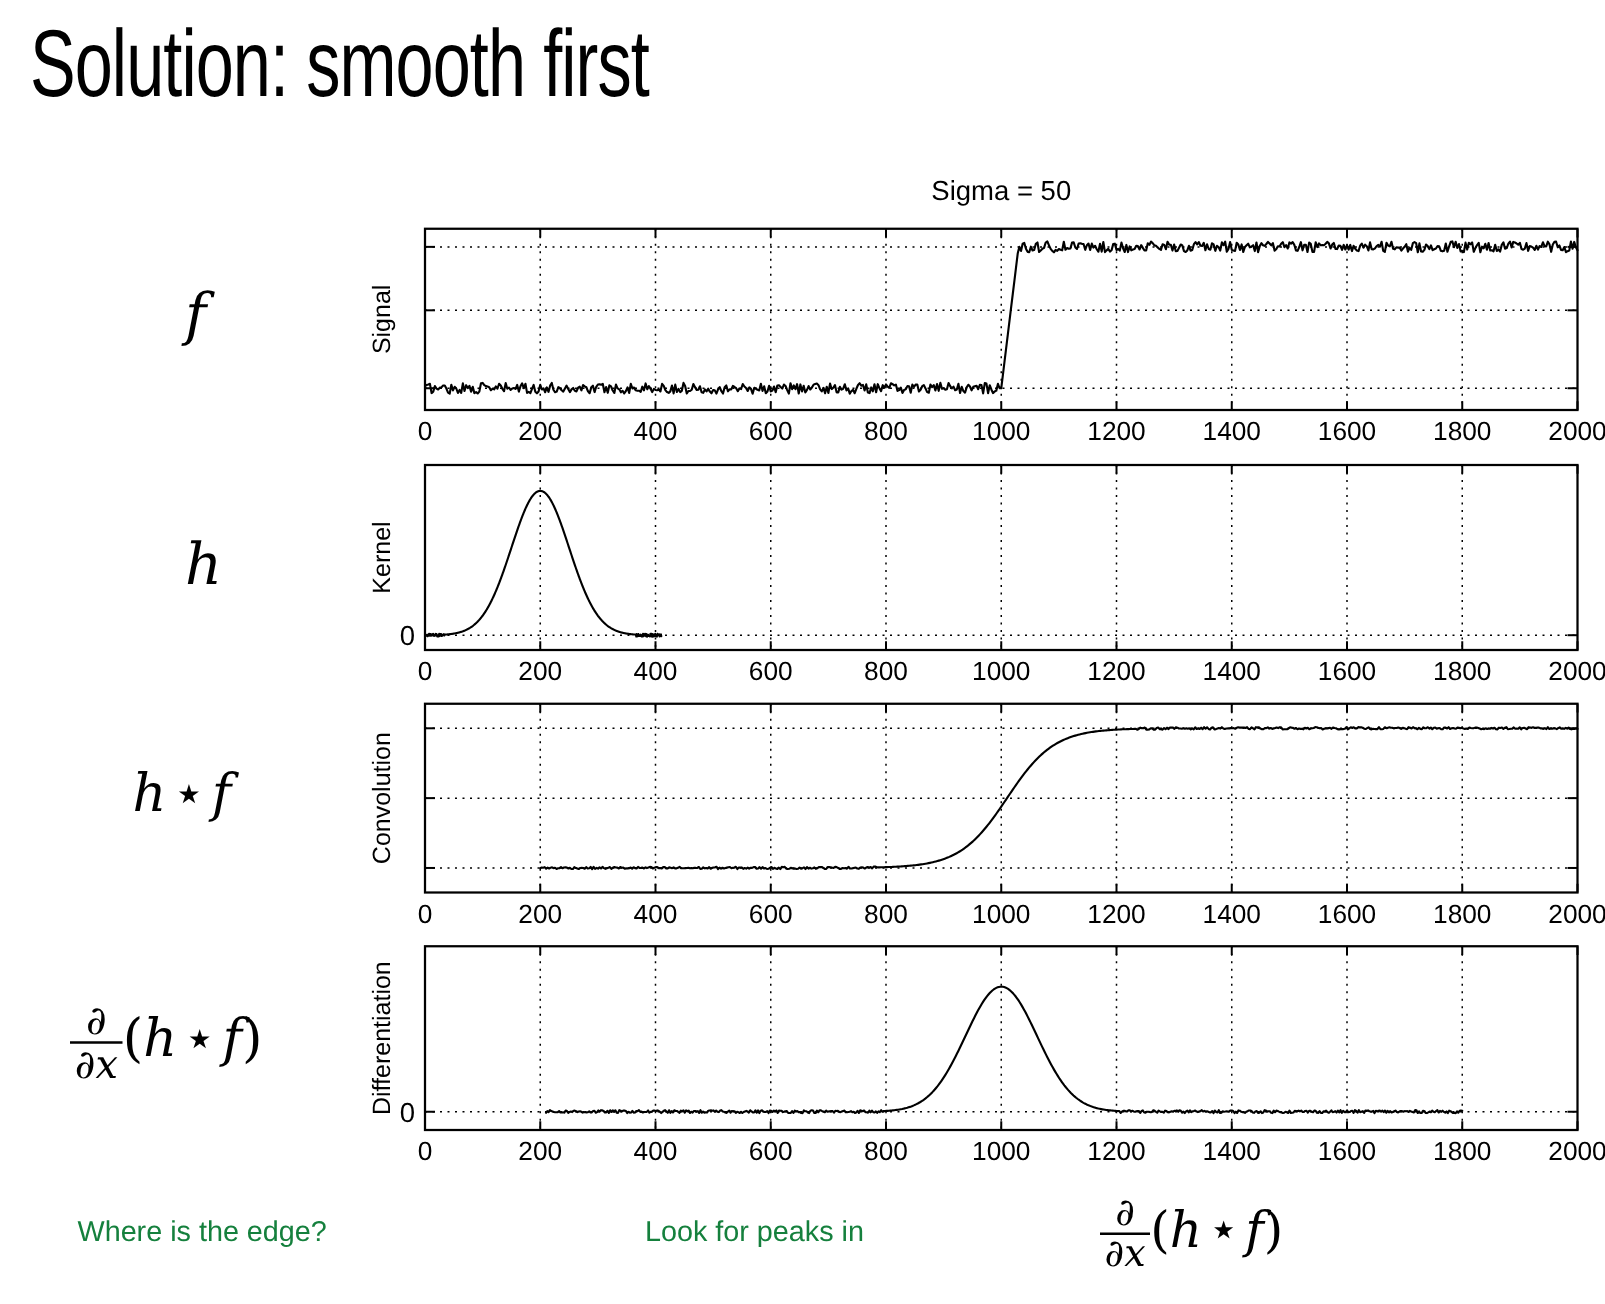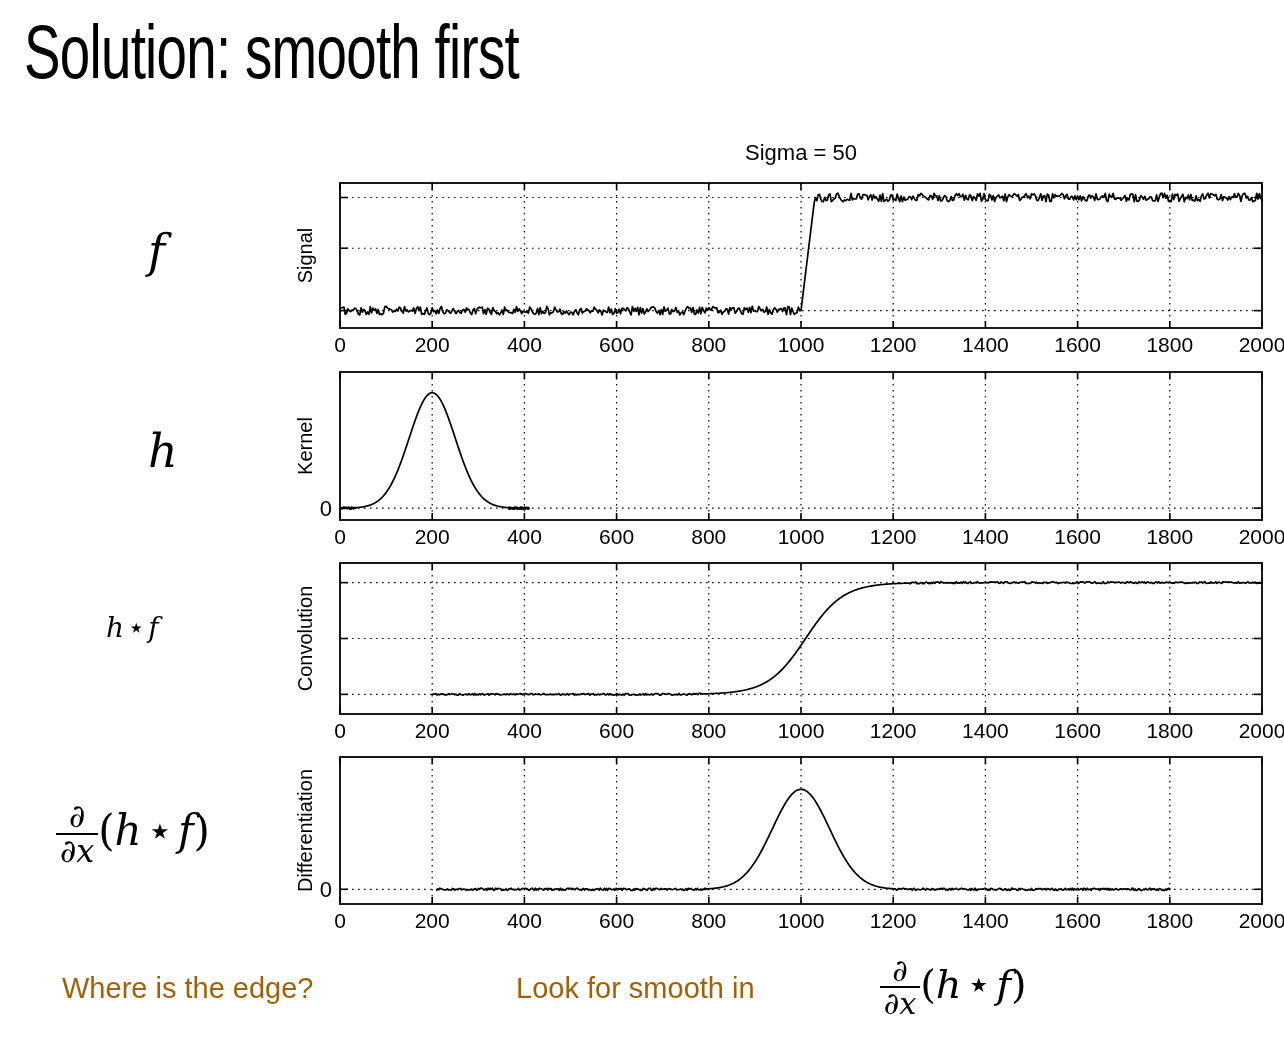--- a/index.html
+++ b/index.html
@@ -45,37 +45,37 @@
     vertical-align:-0.52em;
     text-align:center;
     line-height:1.02;
     font-size:0.76em;
   }
   .frac .num{ display:block; padding:0 .12em; }
   .frac .den{ display:block; border-top:2px solid #000; padding:0 .12em; }
 
   #label-f   { left:148px; top:228px;  font-size:46px; }
   #label-h   { left:148px; top:428px;  font-size:46px; }
-  #label-hf  { left:106px; top:614px;  font-size:28px; }
+  #label-hf  { left:106px; top:614px;  font-size:42px; }
   #label-dhf { left:56px;  top:800px;  font-size:42px; }
 
   
   #chart-block{
     position:absolute;
     left:0; top:0;
     width:1135px; height:950px;
   }
   #chart-svg{ display:block; }
 
   
   .caption{
     position:absolute;
     font-family:"Liberation Sans", sans-serif;
-    font-size:29px;
-    color:#a16207;
+    font-size:23px;
+    color:#15803d;
     white-space:nowrap;
   }
   #caption-left  { left:62px;  top:972px; }
   #caption-mid   { left:516px; top:972px; }
   #caption-math  {
     position:absolute; left:880px; top:955px;
     font-family:"DejaVu Serif","Liberation Serif",serif;
     font-style:italic; font-size:40px; white-space:nowrap; line-height:1;
   }
 </style>
@@ -319,21 +319,21 @@
           <text x="1169.8000000000002" y="928" text-anchor="middle" font-family="&quot;Liberation Sans&quot;, sans-serif" font-size="21" fill="#000000">1800</text>
           <text x="1262" y="928" text-anchor="middle" font-family="&quot;Liberation Sans&quot;, sans-serif" font-size="21" fill="#000000">2000</text>
           <text x="332" y="897.3" text-anchor="end" font-family="&quot;Liberation Sans&quot;, sans-serif" font-size="22" fill="#000000">0</text>
           <text x="0" y="0" text-anchor="middle" font-family="&quot;Liberation Sans&quot;, sans-serif" font-size="20" fill="#000000" transform="translate(312,830.5) rotate(-90)">Differentiation</text>
           <polyline points="436.81,890.21 437.86,888.86 438.90,889.69 439.95,888.14 441.00,888.87 442.05,889.18 443.09,889.54 444.14,889.83 445.19,889.79 446.23,889.72 447.28,888.90 448.33,889.92 449.38,890.02 450.42,889.89 451.47,890.06 452.52,888.40 453.56,888.87 454.61,890.31 455.66,889.56 456.71,889.20 457.75,889.68 458.80,888.55 459.85,888.53 460.89,888.92 461.94,889.71 462.99,889.15 464.04,889.07 465.08,889.39 466.13,890.06 467.18,889.85 468.22,889.70 469.27,889.86 470.32,889.81 471.37,889.05 472.41,890.03 473.46,889.87 474.51,888.83 475.55,888.58 476.60,890.20 477.65,889.68 478.70,888.38 479.74,889.29 480.79,888.15 481.84,888.32 482.88,888.77 483.93,890.01 484.98,889.88 486.03,888.61 487.07,890.35 488.12,888.21 489.17,889.60 490.21,888.22 491.26,889.47 492.31,888.23 493.35,890.17 494.40,890.29 495.45,888.17 496.50,888.60 497.54,889.16 498.59,888.46 499.64,888.52 500.68,888.74 501.73,890.43 502.78,889.53 503.83,890.16 504.87,890.00 505.92,888.76 506.97,890.16 508.01,889.98 509.06,888.76 510.11,888.96 511.16,888.16 512.20,889.46 513.25,889.34 514.30,889.99 515.34,889.55 516.39,889.58 517.44,889.52 518.49,888.39 519.53,890.14 520.58,889.51 521.63,889.30 522.67,888.38 523.72,888.52 524.77,888.83 525.82,888.34 526.86,888.70 527.91,889.44 528.96,890.45 530.00,889.53 531.05,888.66 532.10,888.16 533.15,889.27 534.19,890.24 535.24,888.22 536.29,890.22 537.33,888.84 538.38,889.92 539.43,888.23 540.48,888.77 541.52,888.77 542.57,889.56 543.62,890.22 544.66,888.53 545.71,889.14 546.76,888.31 547.81,890.15 548.85,888.32 549.90,888.99 550.95,888.51 551.99,890.37 553.04,889.42 554.09,890.03 555.14,888.81 556.18,888.79 557.23,889.42 558.28,888.85 559.32,890.34 560.37,888.18 561.42,890.17 562.47,889.22 563.51,890.14 564.56,889.86 565.61,890.03 566.65,888.57 567.70,888.35 568.75,888.32 569.80,888.59 570.84,888.34 571.89,889.52 572.94,888.45 573.98,889.37 575.03,889.66 576.08,888.47 577.13,888.13 578.17,889.14 579.22,889.48 580.27,889.98 581.31,890.30 582.36,889.21 583.41,888.47 584.46,890.17 585.50,888.77 586.55,888.94 587.60,888.96 588.64,890.36 589.69,889.42 590.74,889.77 591.79,890.42 592.83,889.48 593.88,890.40 594.93,889.57 595.97,889.13 597.02,888.73 598.07,889.14 599.11,890.10 600.16,888.21 601.21,889.19 602.26,889.94 603.30,889.95 604.35,888.31 605.40,890.15 606.44,888.32 607.49,890.42 608.54,888.58 609.59,888.31 610.63,889.25 611.68,889.57 612.73,889.54 613.77,888.87 614.82,890.41 615.87,888.47 616.92,888.55 617.96,889.58 619.01,888.52 620.06,889.36 621.10,888.33 622.15,890.33 623.20,888.43 624.25,888.60 625.29,888.70 626.34,889.70 627.39,889.32 628.43,889.07 629.48,888.83 630.53,890.40 631.58,890.44 632.62,890.38 633.67,888.96 634.72,890.35 635.76,888.54 636.81,889.28 637.86,888.88 638.91,889.67 639.95,889.70 641.00,890.43 642.05,890.47 643.09,888.37 644.14,889.04 645.19,889.03 646.24,889.97 647.28,890.44 648.33,888.57 649.38,888.25 650.42,888.44 651.47,890.41 652.52,890.37 653.57,888.46 654.61,889.82 655.66,888.33 656.71,888.32 657.75,888.97 658.80,889.21 659.85,889.81 660.90,888.47 661.94,889.40 662.99,889.13 664.04,889.10 665.08,888.80 666.13,888.88 667.18,890.09 668.23,888.64 669.27,888.80 670.32,888.74 671.37,889.52 672.41,889.72 673.46,889.23 674.51,888.75 675.56,888.45 676.60,889.83 677.65,889.74 678.70,889.57 679.74,889.39 680.79,888.95 681.84,889.77 682.89,889.43 683.93,890.41 684.98,889.98 686.03,888.62 687.07,890.39 688.12,888.28 689.17,888.53 690.22,888.94 691.26,888.43 692.31,889.71 693.36,889.78 694.40,890.12 695.45,888.58 696.50,889.83 697.55,888.43 698.59,889.77 699.64,890.00 700.69,889.08 701.73,890.31 702.78,889.06 703.83,889.72 704.87,888.19 705.92,889.35 706.97,888.85 708.02,888.80 709.06,888.73 710.11,888.66 711.16,888.58 712.20,888.50 713.25,888.40 714.30,888.30 715.35,888.18 716.39,888.05 717.44,887.91 718.49,887.75 719.53,887.58 720.58,887.39 721.63,887.19 722.68,886.96 723.72,886.71 724.77,886.45 725.82,886.16 726.86,885.84 727.91,885.50 728.96,885.13 730.01,884.73 731.05,884.30 732.10,883.83 733.15,883.33 734.19,882.79 735.24,882.21 736.29,881.60 737.34,880.93 738.38,880.23 739.43,879.48 740.48,878.68 741.52,877.83 742.57,876.93 743.62,875.98 744.67,874.97 745.71,873.91 746.76,872.79 747.81,871.61 748.85,870.37 749.90,869.08 750.95,867.73 752.00,866.31 753.04,864.84 754.09,863.30 755.14,861.71 756.18,860.06 757.23,858.35 758.28,856.59 759.33,854.77 760.37,852.90 761.42,850.98 762.47,849.01 763.51,847.00 764.56,844.95 765.61,842.86 766.66,840.74 767.70,838.59 768.75,836.41 769.80,834.22 770.84,832.01 771.89,829.79 772.94,827.57 773.99,825.35 775.03,823.14 776.08,820.95 777.13,818.78 778.17,816.63 779.22,814.53 780.27,812.46 781.32,810.45 782.36,808.48 783.41,806.59 784.46,804.76 785.50,803.00 786.55,801.33 787.60,799.75 788.65,798.26 789.69,796.86 790.74,795.58 791.79,794.40 792.83,793.34 793.88,792.39 794.93,791.57 795.98,790.87 797.02,790.30 798.07,789.86 799.12,789.56 800.16,789.38 801.21,789.34 802.26,789.44 803.30,789.66 804.35,790.03 805.40,790.52 806.45,791.14 807.49,791.89 808.54,792.76 809.59,793.75 810.63,794.86 811.68,796.08 812.73,797.41 813.78,798.84 814.82,800.37 815.87,801.99 816.92,803.70 817.96,805.48 819.01,807.34 820.06,809.27 821.11,811.25 822.15,813.29 823.20,815.37 824.25,817.49 825.29,819.65 826.34,821.83 827.39,824.03 828.44,826.24 829.48,828.46 830.53,830.68 831.58,832.90 832.62,835.10 833.67,837.29 834.72,839.46 835.77,841.60 836.81,843.71 837.86,845.78 838.91,847.82 839.95,849.81 841.00,851.76 842.05,853.66 843.10,855.51 844.14,857.31 845.19,859.05 846.24,860.73 847.28,862.36 848.33,863.93 849.38,865.44 850.43,866.89 851.47,868.28 852.52,869.61 853.57,870.88 854.61,872.09 855.66,873.24 856.71,874.34 857.76,875.38 858.80,876.37 859.85,877.30 860.90,878.18 861.94,879.01 862.99,879.79 864.04,880.52 865.09,881.21 866.13,881.85 867.18,882.45 868.23,883.01 869.27,883.54 870.32,884.02 871.37,884.47 872.42,884.89 873.46,885.28 874.51,885.64 875.56,885.97 876.60,886.28 877.65,886.56 878.70,886.82 879.75,887.05 880.79,887.27 881.84,887.47 882.89,887.65 883.93,887.82 884.98,887.97 886.03,888.10 887.08,888.23 888.12,888.34 889.17,888.44 890.22,888.53 891.26,888.62 892.31,888.69 893.36,888.76 894.41,888.82 895.45,888.87 896.50,890.36 897.55,889.36 898.59,888.62 899.64,888.60 900.69,889.08 901.74,889.18 902.78,888.23 903.83,888.33 904.88,889.05 905.92,888.67 906.97,889.12 908.02,889.50 909.06,889.09 910.11,888.82 911.16,888.89 912.21,890.35 913.25,888.80 914.30,888.36 915.35,890.03 916.39,890.12 917.44,889.40 918.49,889.44 919.54,889.53 920.58,889.80 921.63,889.49 922.68,888.21 923.72,888.62 924.77,889.42 925.82,890.12 926.87,888.43 927.91,889.09 928.96,889.54 930.01,889.45 931.05,890.15 932.10,888.50 933.15,888.89 934.20,889.85 935.24,889.89 936.29,889.41 937.34,889.09 938.38,889.44 939.43,888.60 940.48,888.82 941.53,888.28 942.57,889.45 943.62,888.23 944.67,888.63 945.71,890.09 946.76,889.31 947.81,890.45 948.86,889.16 949.90,888.55 950.95,889.99 952.00,888.33 953.04,889.70 954.09,889.11 955.14,888.78 956.19,888.39 957.23,889.29 958.28,889.66 959.33,889.20 960.37,888.89 961.42,888.15 962.47,889.19 963.52,888.67 964.56,889.16 965.61,888.99 966.66,889.38 967.70,889.92 968.75,889.86 969.80,888.81 970.85,890.46 971.89,888.47 972.94,889.57 973.99,890.01 975.03,888.19 976.08,890.36 977.13,890.12 978.18,889.08 979.22,889.35 980.27,889.25 981.32,889.07 982.36,889.16 983.41,889.12 984.46,888.38 985.51,888.47 986.55,888.80 987.60,890.44 988.65,889.33 989.69,890.34 990.74,888.34 991.79,888.55 992.84,889.31 993.88,889.66 994.93,889.75 995.98,890.27 997.02,889.42 998.07,888.94 999.12,888.39 1000.17,888.42 1001.21,888.83 1002.26,889.91 1003.31,890.30 1004.35,889.13 1005.40,888.82 1006.45,890.39 1007.50,890.09 1008.54,889.08 1009.59,890.44 1010.64,890.00 1011.68,888.15 1012.73,888.38 1013.78,889.30 1014.82,889.04 1015.87,889.00 1016.92,890.25 1017.97,890.46 1019.01,888.46 1020.06,889.77 1021.11,888.48 1022.15,888.76 1023.20,889.31 1024.25,889.81 1025.30,889.95 1026.34,890.38 1027.39,890.15 1028.44,889.40 1029.48,889.78 1030.53,890.37 1031.58,888.50 1032.63,890.29 1033.67,890.18 1034.72,890.04 1035.77,888.71 1036.81,888.79 1037.86,889.16 1038.91,888.43 1039.96,889.11 1041.00,888.49 1042.05,889.56 1043.10,889.51 1044.14,888.79 1045.19,888.59 1046.24,890.08 1047.29,888.71 1048.33,888.66 1049.38,889.42 1050.43,889.82 1051.47,888.41 1052.52,888.63 1053.57,890.25 1054.62,890.39 1055.66,888.89 1056.71,890.35 1057.76,890.44 1058.80,889.07 1059.85,889.37 1060.90,888.57 1061.95,889.68 1062.99,890.23 1064.04,889.42 1065.09,888.28 1066.13,889.79 1067.18,889.38 1068.23,888.94 1069.28,890.00 1070.32,888.52 1071.37,889.96 1072.42,888.14 1073.46,890.24 1074.51,888.62 1075.56,889.66 1076.61,889.70 1077.65,888.32 1078.70,889.82 1079.75,889.65 1080.79,888.82 1081.84,888.61 1082.89,890.30 1083.94,888.17 1084.98,888.79 1086.03,890.14 1087.08,888.14 1088.12,889.70 1089.17,889.45 1090.22,888.96 1091.27,890.39 1092.31,888.49 1093.36,888.72 1094.41,888.33 1095.45,889.00 1096.50,889.20 1097.55,889.29 1098.60,888.70 1099.64,890.48 1100.69,888.61 1101.74,889.09 1102.78,888.60 1103.83,888.51 1104.88,889.37 1105.93,888.49 1106.97,889.73 1108.02,888.40 1109.07,890.18 1110.11,888.69 1111.16,889.90 1112.21,888.92 1113.26,890.02 1114.30,889.60 1115.35,889.03 1116.40,888.50 1117.44,889.54 1118.49,889.91 1119.54,889.24 1120.58,888.76 1121.63,888.90 1122.68,889.43 1123.73,888.89 1124.77,888.96 1125.82,888.90 1126.87,889.53 1127.91,888.71 1128.96,889.27 1130.01,889.65 1131.06,889.92 1132.10,888.14 1133.15,888.27 1134.20,890.41 1135.24,889.05 1136.29,890.44 1137.34,890.39 1138.39,888.58 1139.43,888.76 1140.48,890.29 1141.53,890.45 1142.57,889.88 1143.62,889.22 1144.67,889.77 1145.72,888.50 1146.76,889.47 1147.81,889.83 1148.86,888.84 1149.90,888.14 1150.95,890.00 1152.00,888.76 1153.05,889.44 1154.09,888.58 1155.14,889.54 1156.19,890.15 1157.23,889.15 1158.28,890.45 1159.33,888.55 1160.38,888.93 1161.42,889.72 1162.47,890.41 1163.52,890.37 1164.56,890.47 1165.61,889.05 1166.66,890.18 1167.71,888.64 1168.75,888.44 1169.80,888.60" fill="none" stroke="#000000" stroke-width="1.7" stroke-linejoin="round" stroke-linecap="round"></polyline>
         </g>
       </svg>
   </div>
 
   <div class="caption" id="caption-left">Where is the edge?</div>
-  <div class="caption" id="caption-mid">Look for smooth in</div>
+  <div class="caption" id="caption-mid">Look for peaks in</div>
 
   <div id="caption-math">
     <span class="frac" style="display:inline-block;vertical-align:-0.52em;text-align:center;line-height:1.02;font-size:0.76em;">
       <span class="num">∂</span>
       <span class="den">∂x</span>
     </span><span style="font-style:normal">(</span><span>h</span><span style="font-style:normal;padding:0 .12em">⋆</span><span>f</span><span style="font-style:normal">)</span>
   </div>
 
 </div>
 

